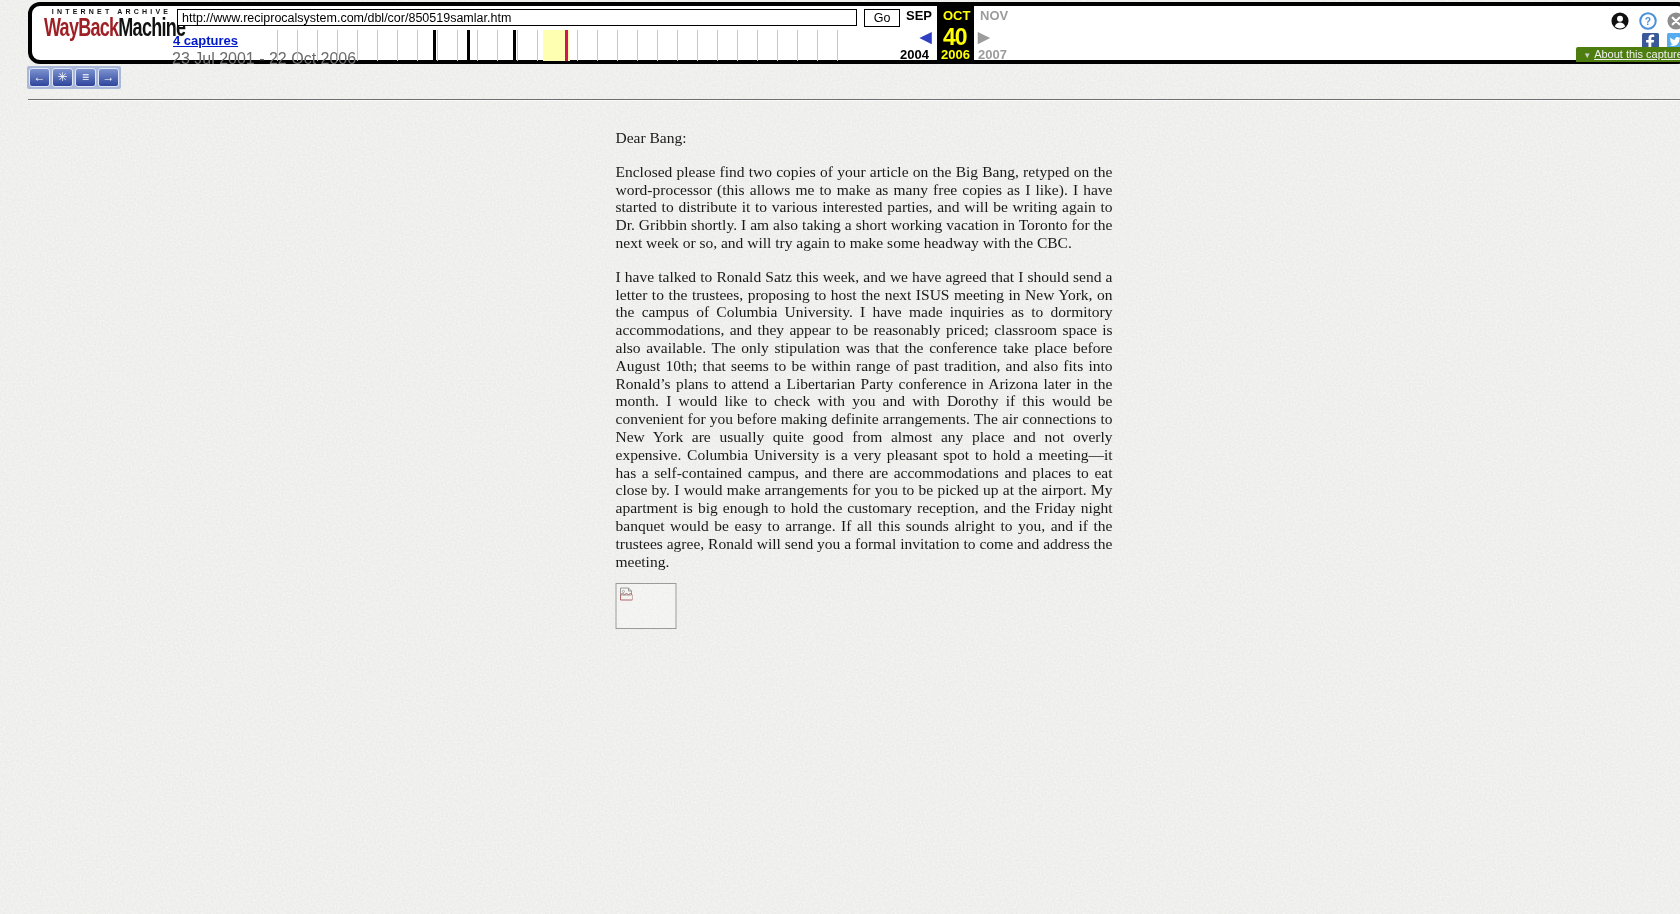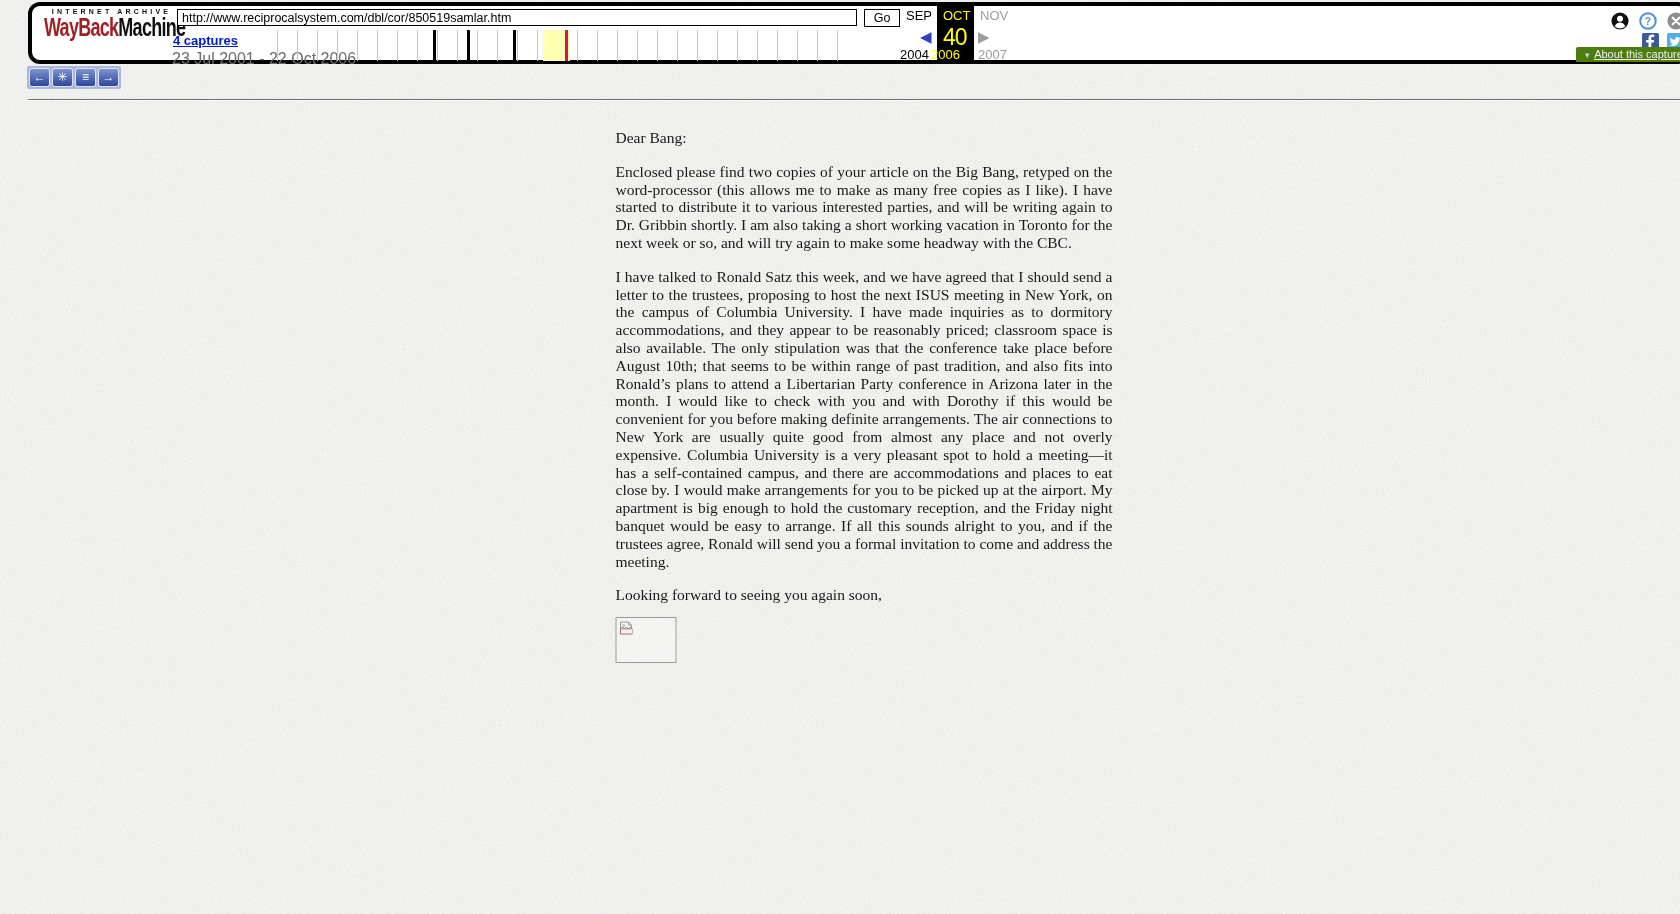--- a/index.html
+++ b/index.html
@@ -30,21 +30,21 @@
   .wb-captures-range { position:absolute; left:140px; top:44px; font-size:16px; color:#6c6c6c; }
 
   .wb-timeline { position:absolute; left:245px; top:24px; width:566px; height:31px; cursor:pointer; }
   .wb-tick { position:absolute; top:0; width:1px; height:100%; background:#c7c7c7; }
   .wb-cap { position:absolute; top:0; width:3px; height:100%; background:#000; }
   .wb-hl { position:absolute; top:0; height:100%; background:#ffffb2; }
   .wb-cur { position:absolute; top:0; width:3px; height:100%; background:#d4135e; }
 
   .wb-datenav { position:absolute; left:866px; top:0; height:56px; }
   .wb-dn-black { position:absolute; left:39px; top:0; width:37px; height:56px; background:#000; }
-  .dn-cell { position:absolute; font-weight:normal; font-size:13px; }
+  .dn-cell { position:absolute; font-weight:bold; font-size:13px; }
   .dn-yellow { color:#ffff00; }
   .dn-gray { color:#9c9c9c; }
   .dn-day { font-size:23px; letter-spacing:-1px; }
   .dn-arrow { font-size:15px; cursor:pointer; }
 
   .wb-people-icon, .wb-help-icon, .wb-close-icon { position:absolute; top:6px; width:18px; height:18px; cursor:pointer; }
   .wb-fb-icon, .wb-tw-icon { position:absolute; top:27px; width:17px; height:17px; cursor:pointer; }
 
   .wb-about { position:absolute; left:1544px; top:41px; width:114px; height:15px; background:#4d7c0f;
     color:#f0f0f0; font-size:11px; line-height:15px; text-align:center; cursor:pointer; border-radius:2px 2px 0 0; white-space:nowrap; }
@@ -140,21 +140,21 @@
 
     <div class="wb-datenav">
       <div class="wb-dn-black"></div>
       <span class="dn-cell" style="left:8px;  top:2px;">SEP</span>
       <span class="dn-cell dn-yellow" style="left:45px; top:2px;">OCT</span>
       <span class="dn-cell dn-gray" style="left:82px; top:2px;">NOV</span>
       <span class="dn-cell dn-arrow" style="left:22px; top:22px; color:#3040c4;">◀</span>
       <span class="dn-cell dn-yellow dn-day" style="left:45px; top:18px;">40</span>
       <span class="dn-cell dn-arrow dn-gray" style="left:80px; top:22px;">▶</span>
       <span class="dn-cell" style="left:2px;  top:41px;">2004</span>
-      <span class="dn-cell dn-yellow" style="left:33px; top:41px;">2006</span>
+      <span class="dn-cell dn-yellow" style="left:43px; top:41px;">2006</span>
       <span class="dn-cell dn-gray" style="left:80px; top:41px;">2007</span>
     </div>
 
     <svg class="wb-people-icon" style="left:1579px;" viewBox="0 0 20 20">
       <circle cx="10" cy="10" r="9.5" fill="#111"></circle>
       <circle cx="10" cy="7.6" r="3.3" fill="#fff"></circle>
       <path d="M4.2 16.2c1-3 3.1-4.4 5.8-4.4s4.8 1.4 5.8 4.4a9.5 9.5 0 0 1-11.6 0z" fill="#fff"></path>
     </svg>
     <svg class="wb-help-icon" style="left:1607px;" viewBox="0 0 20 20">
       <circle cx="10" cy="10" r="8.6" fill="#fff" stroke="#4a90d9" stroke-width="2.2"></circle>
@@ -188,21 +188,20 @@
   </div>
 
 <div class="layer page-rule"></div>
 
 <div class="layer letter">
   <div class="letter-salutation">Dear Bang:</div>
   <div class="letter-paras">
       <p>Enclosed please find two copies of your article on the Big Bang, retyped on the word-processor (this allows me to make as many free copies as I like). I have started to distribute it to various interested parties, and will be writing again to Dr. Gribbin shortly. I am also taking a short working vacation in Toronto for the next week or so, and will try again to make some headway with the CBC.</p>
       <p>I have talked to Ronald Satz this week, and we have agreed that I should send a letter to the trustees, proposing to host the next ISUS meeting in New York, on the campus of Columbia University. I have made inquiries as to dormitory accommodations, and they appear to be reasonably priced; classroom space is also available. The only stipulation was that the conference take place before August 10th; that seems to be within range of past tradition, and also fits into Ronald’s plans to attend a Libertarian Party conference in Arizona later in the month. I would like to check with you and with Dorothy if this would be convenient for you before making definite arrangements. The air connections to New York are usually quite good from almost any place and not overly expensive. Columbia University is a very pleasant spot to hold a meeting—it has a self-contained campus, and there are accommodations and places to eat close by. I would make arrangements for you to be picked up at the airport. My apartment is big enough to hold the customary reception, and the Friday night banquet would be easy to arrange. If all this sounds alright to you, and if the trustees agree, Ronald will send you a formal invitation to come and address the meeting.</p>
     </div>
-  <div class="letter-closing">Looking forward to seeing you again soon,</div>
   <div class="broken-img">
     <svg width="13" height="14" viewBox="0 0 13 14">
       <path d="M1 1 h8 l3 3 v4 h-11 z M9 1 v3 h3" fill="none" stroke="#9a9a9a" stroke-width="1"></path>
       <path d="M1 8 l2-2 2 2 2-2 2 2 2-2 2 2 v5 h-12 z" fill="none" stroke="#b06a6a" stroke-width="1"></path>
       <circle cx="4" cy="4.5" r="1" fill="none" stroke="#9a9a9a" stroke-width="0.8"></circle>
     </svg>
   </div>
 </div>
 
 </body></html>

